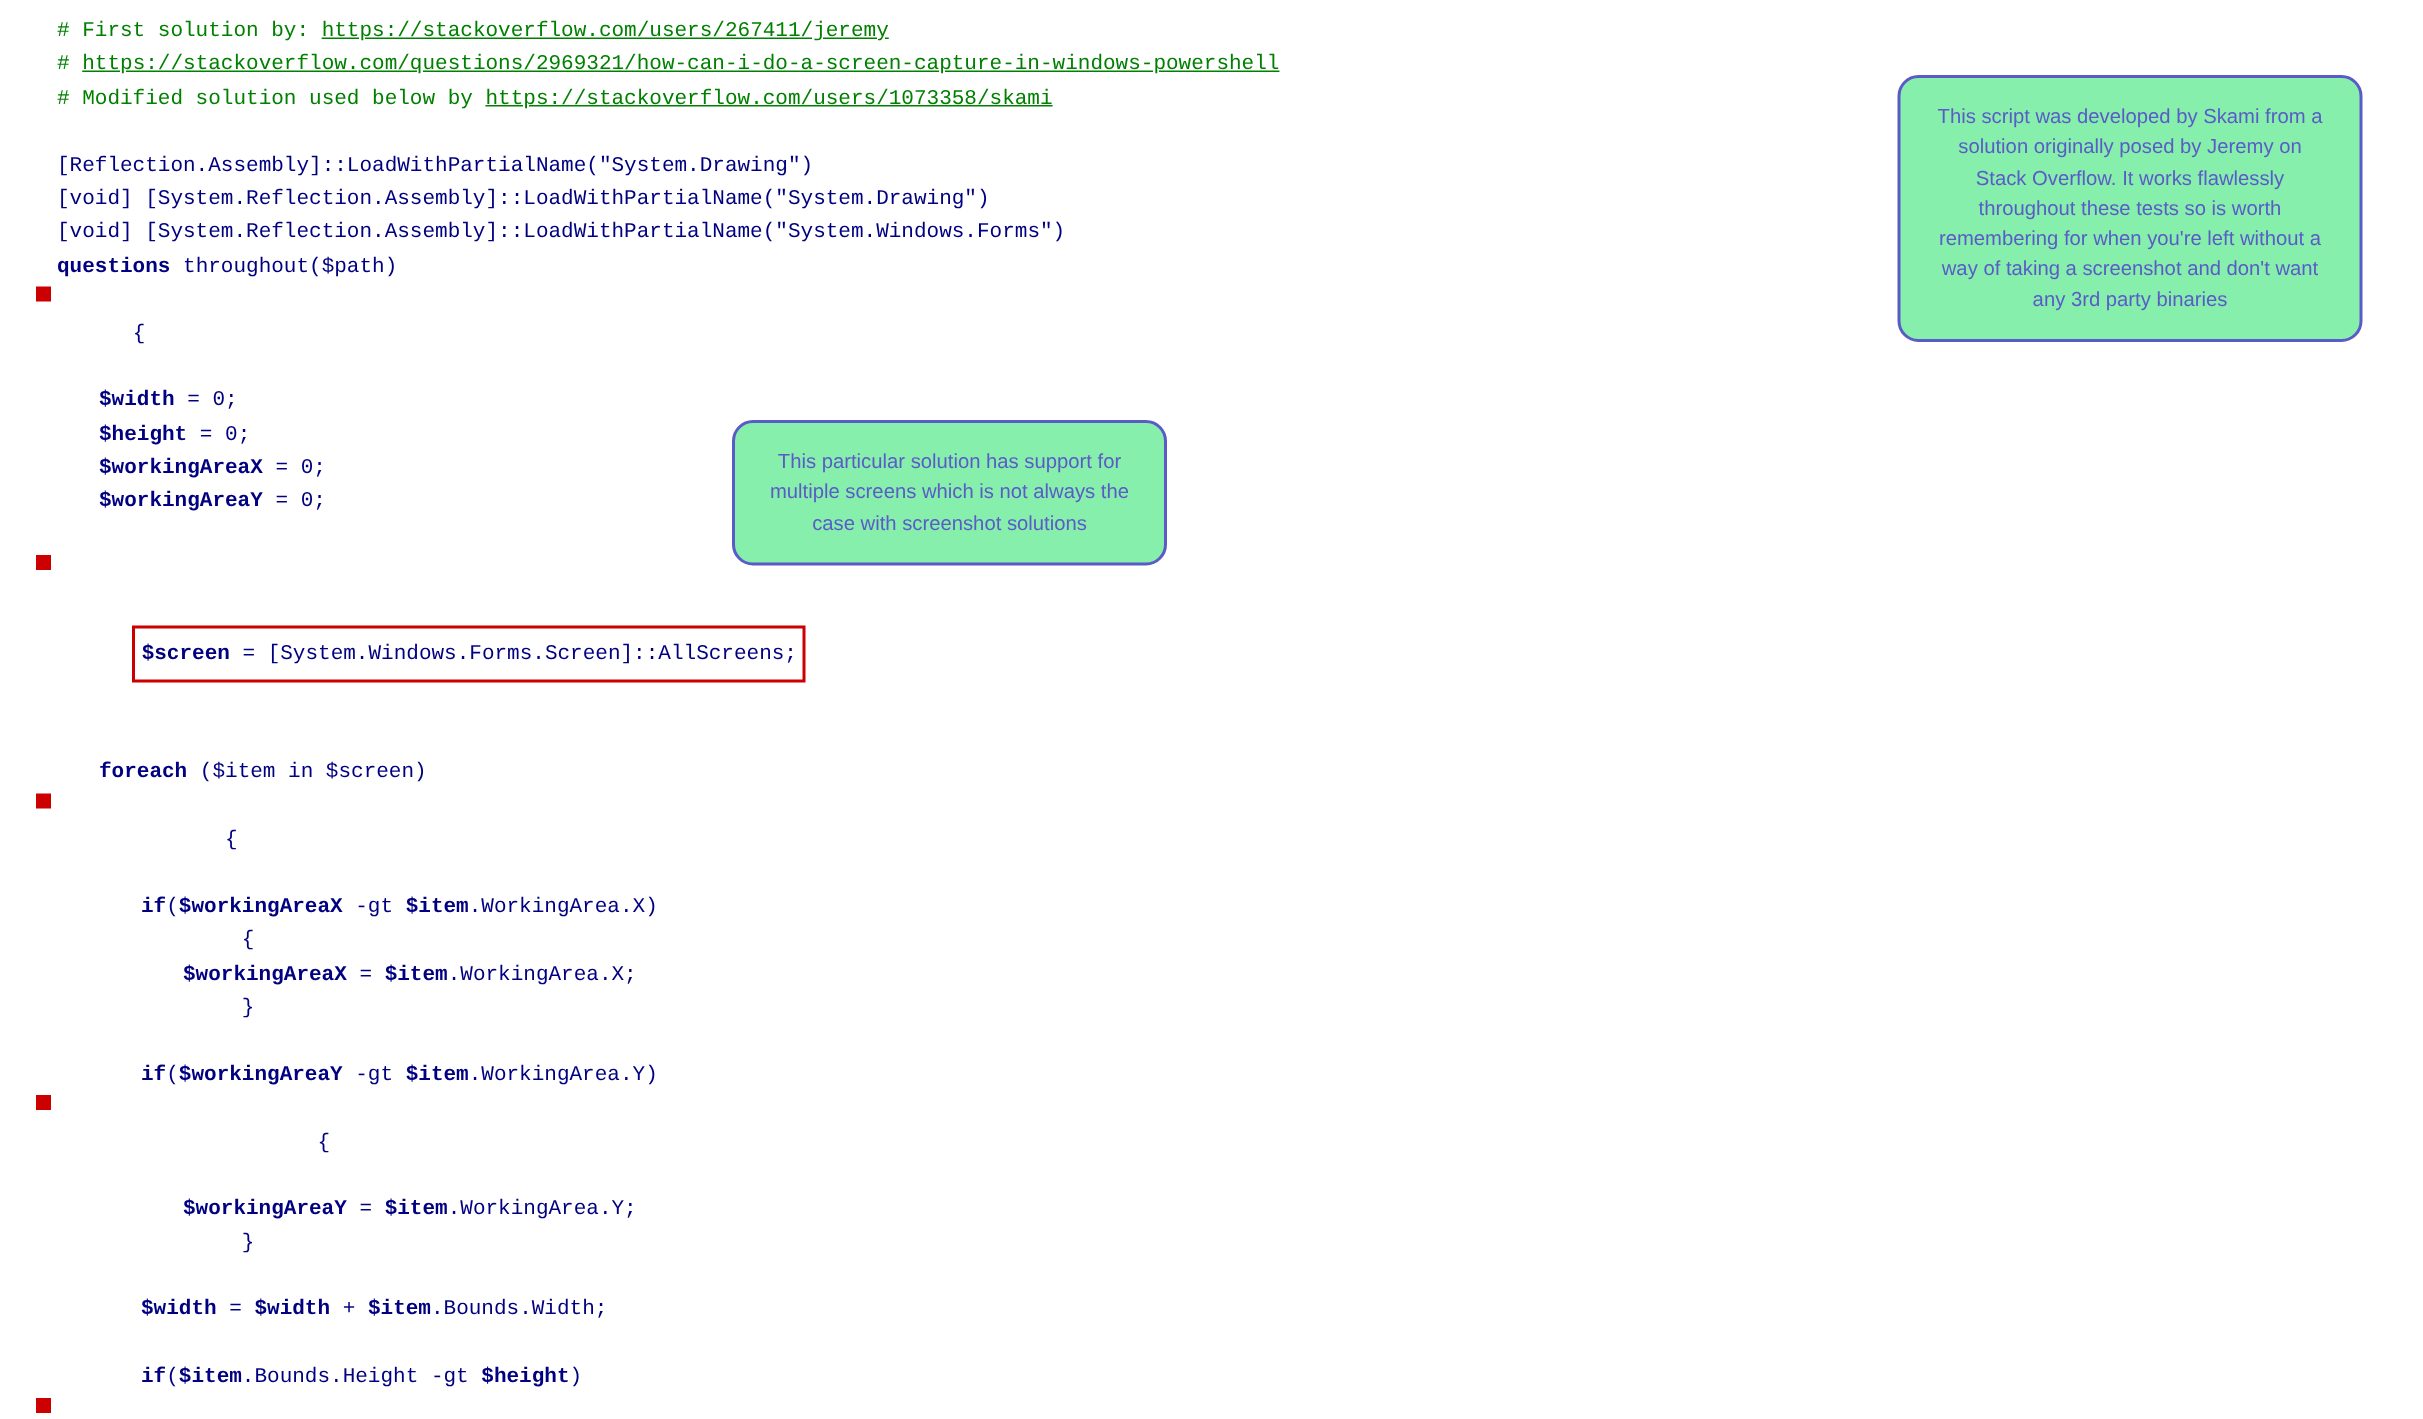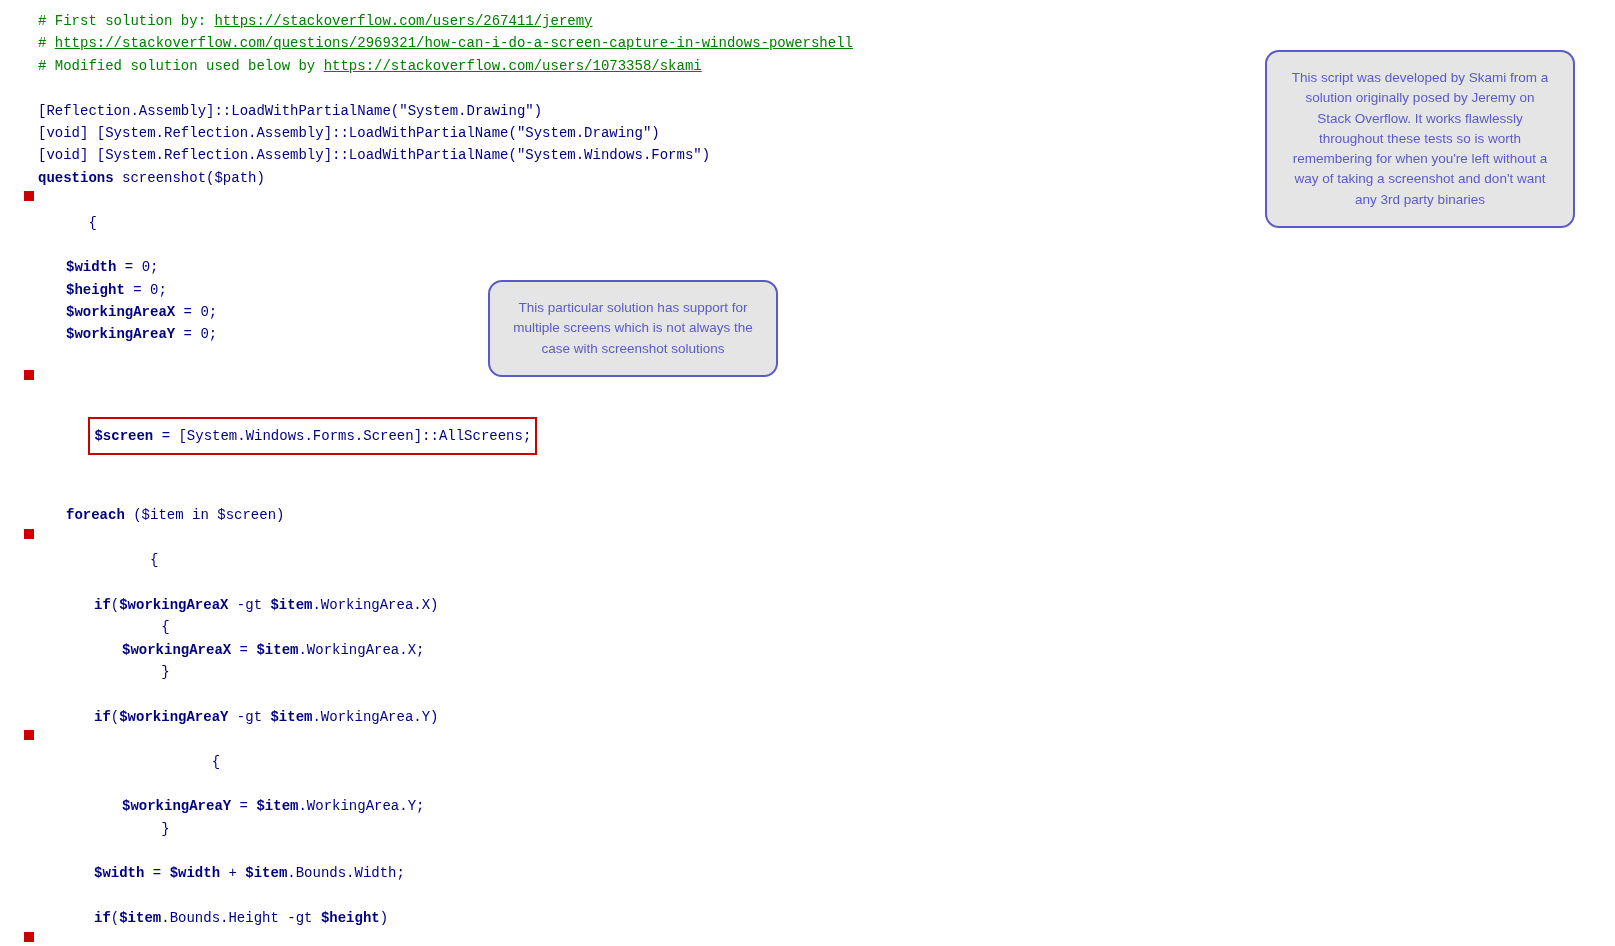--- a/index.html
+++ b/index.html
@@ -62,21 +62,21 @@
     }
 
     .indent1 { padding-left: 2em; }
     .indent2 { padding-left: 4em; }
     .indent3 { padding-left: 6em; }
 
     .callout-box {
       position: absolute;
       border: 2px solid #5b5bc8;
       border-radius: 14px;
-      background: #e5e5e5;
+      background: #86efac;
       padding: 16px 20px;
       font-family: Arial, sans-serif;
       font-size: 13.5px;
       color: #5b5bc8;
       text-align: center;
       line-height: 1.5;
     }
 
     .callout-top-right {
       top: 40px;
@@ -120,21 +120,21 @@
     <span class="line comment-line"># First solution by: <a href="#">https://stackoverflow.com/users/267411/jeremy</a></span>
     <span class="line comment-line"># <a href="#">https://stackoverflow.com/questions/2969321/how-can-i-do-a-screen-capture-in-windows-powershell</a></span>
     <span class="line comment-line"># Modified solution used below by <a href="#">https://stackoverflow.com/users/1073358/skami</a></span>
 
     <span class="line">&nbsp;</span>
 
     <span class="line"><span class="normal">[Reflection.Assembly]::LoadWithPartialName(<span class="string">"System.Drawing"</span>)</span></span>
     <span class="line"><span class="normal">[void] [System.Reflection.Assembly]::LoadWithPartialName(<span class="string">"System.Drawing"</span>)</span></span>
     <span class="line"><span class="normal">[void] [System.Reflection.Assembly]::LoadWithPartialName(<span class="string">"System.Windows.Forms"</span>)</span></span>
 
-    <span class="line"><span class="keyword">questions</span> <span class="normal">screenshot($path)</span></span>
+    <span class="line"><span class="keyword">questions</span> <span class="normal">throughout($path)</span></span>
     <span class="line" style="position:relative;">
       <span style="position:absolute;left:-14px;top:2px;" class="red-square"></span>{
     </span>
 
     <span class="line indent1"><span class="var">$width</span> = 0;</span>
     <span class="line indent1"><span class="var">$height</span> = 0;</span>
     <span class="line indent1"><span class="var">$workingAreaX</span> = 0;</span>
     <span class="line indent1"><span class="var">$workingAreaY</span> = 0;</span>
     <span class="line">&nbsp;</span>
 

